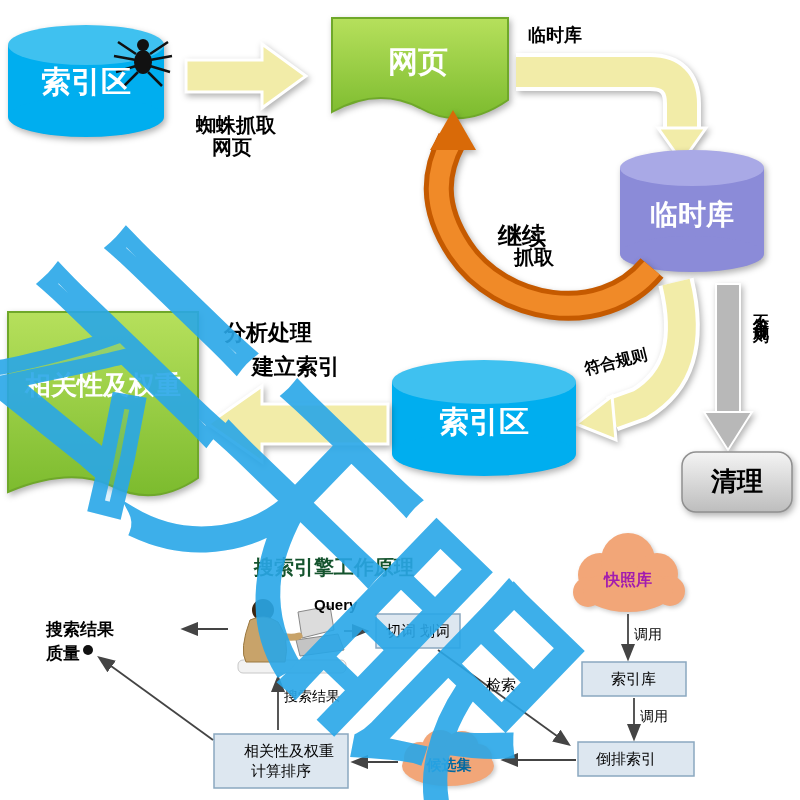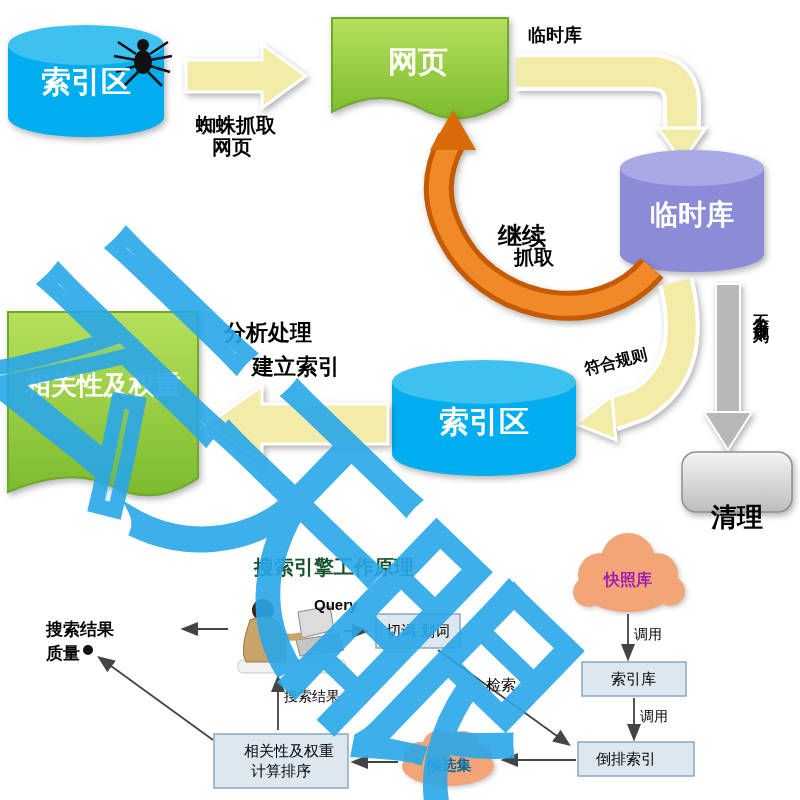--- a/index.html
+++ b/index.html
@@ -158,21 +158,21 @@
       <line x1="213" y1="740" x2="100" y2="658" marker-end="url(#arrow)"></line>
     </g>
     <circle cx="88" cy="650" r="5" fill="#111"></circle>
   </svg>
 
   <div class="lbl wlbl" style="left:16px;top:62px;width:140px;font-size:30px;">索引区</div>
   <div class="lbl wlbl" style="left:353px;top:42px;width:130px;font-size:30px;">网页</div>
   <div class="lbl wlbl" style="left:622px;top:196px;width:140px;font-size:28px;">临时库</div>
   <div class="lbl wlbl" style="left:414px;top:402px;width:140px;font-size:30px;">索引区</div>
   <div class="lbl wlbl" style="left:10px;top:368px;width:186px;font-size:26px;">相关性及权重</div>
-  <div class="lbl center" style="left:682px;top:464px;width:110px;font-size:26px;margin-top:36px;">清理</div>
+  <div class="lbl center" style="left:682px;top:464px;width:110px;font-size:26px;">清理</div>
 
   <div class="lbl" style="left:196px;top:112px;font-size:20px;">蜘蛛抓取</div>
   <div class="lbl" style="left:212px;top:134px;font-size:20px;">网页</div>
   <div class="lbl" style="left:528px;top:23px;font-size:18px;">临时库</div>
   <div class="lbl" style="left:498px;top:220px;font-size:24px;">继续</div>
   <div class="lbl" style="left:514px;top:244px;font-size:20px;">抓取</div>
   <div class="lbl" style="left:584px;top:352px;font-size:16px;transform:rotate(-14deg);">符合规则</div>
   <div class="lbl vert" style="left:750px;top:302px;font-size:16px;">不符合规则</div>
   <div class="lbl" style="left:224px;top:318px;font-size:22px;">分析处理</div>
   <div class="lbl" style="left:252px;top:352px;font-size:22px;">建立索引</div>

